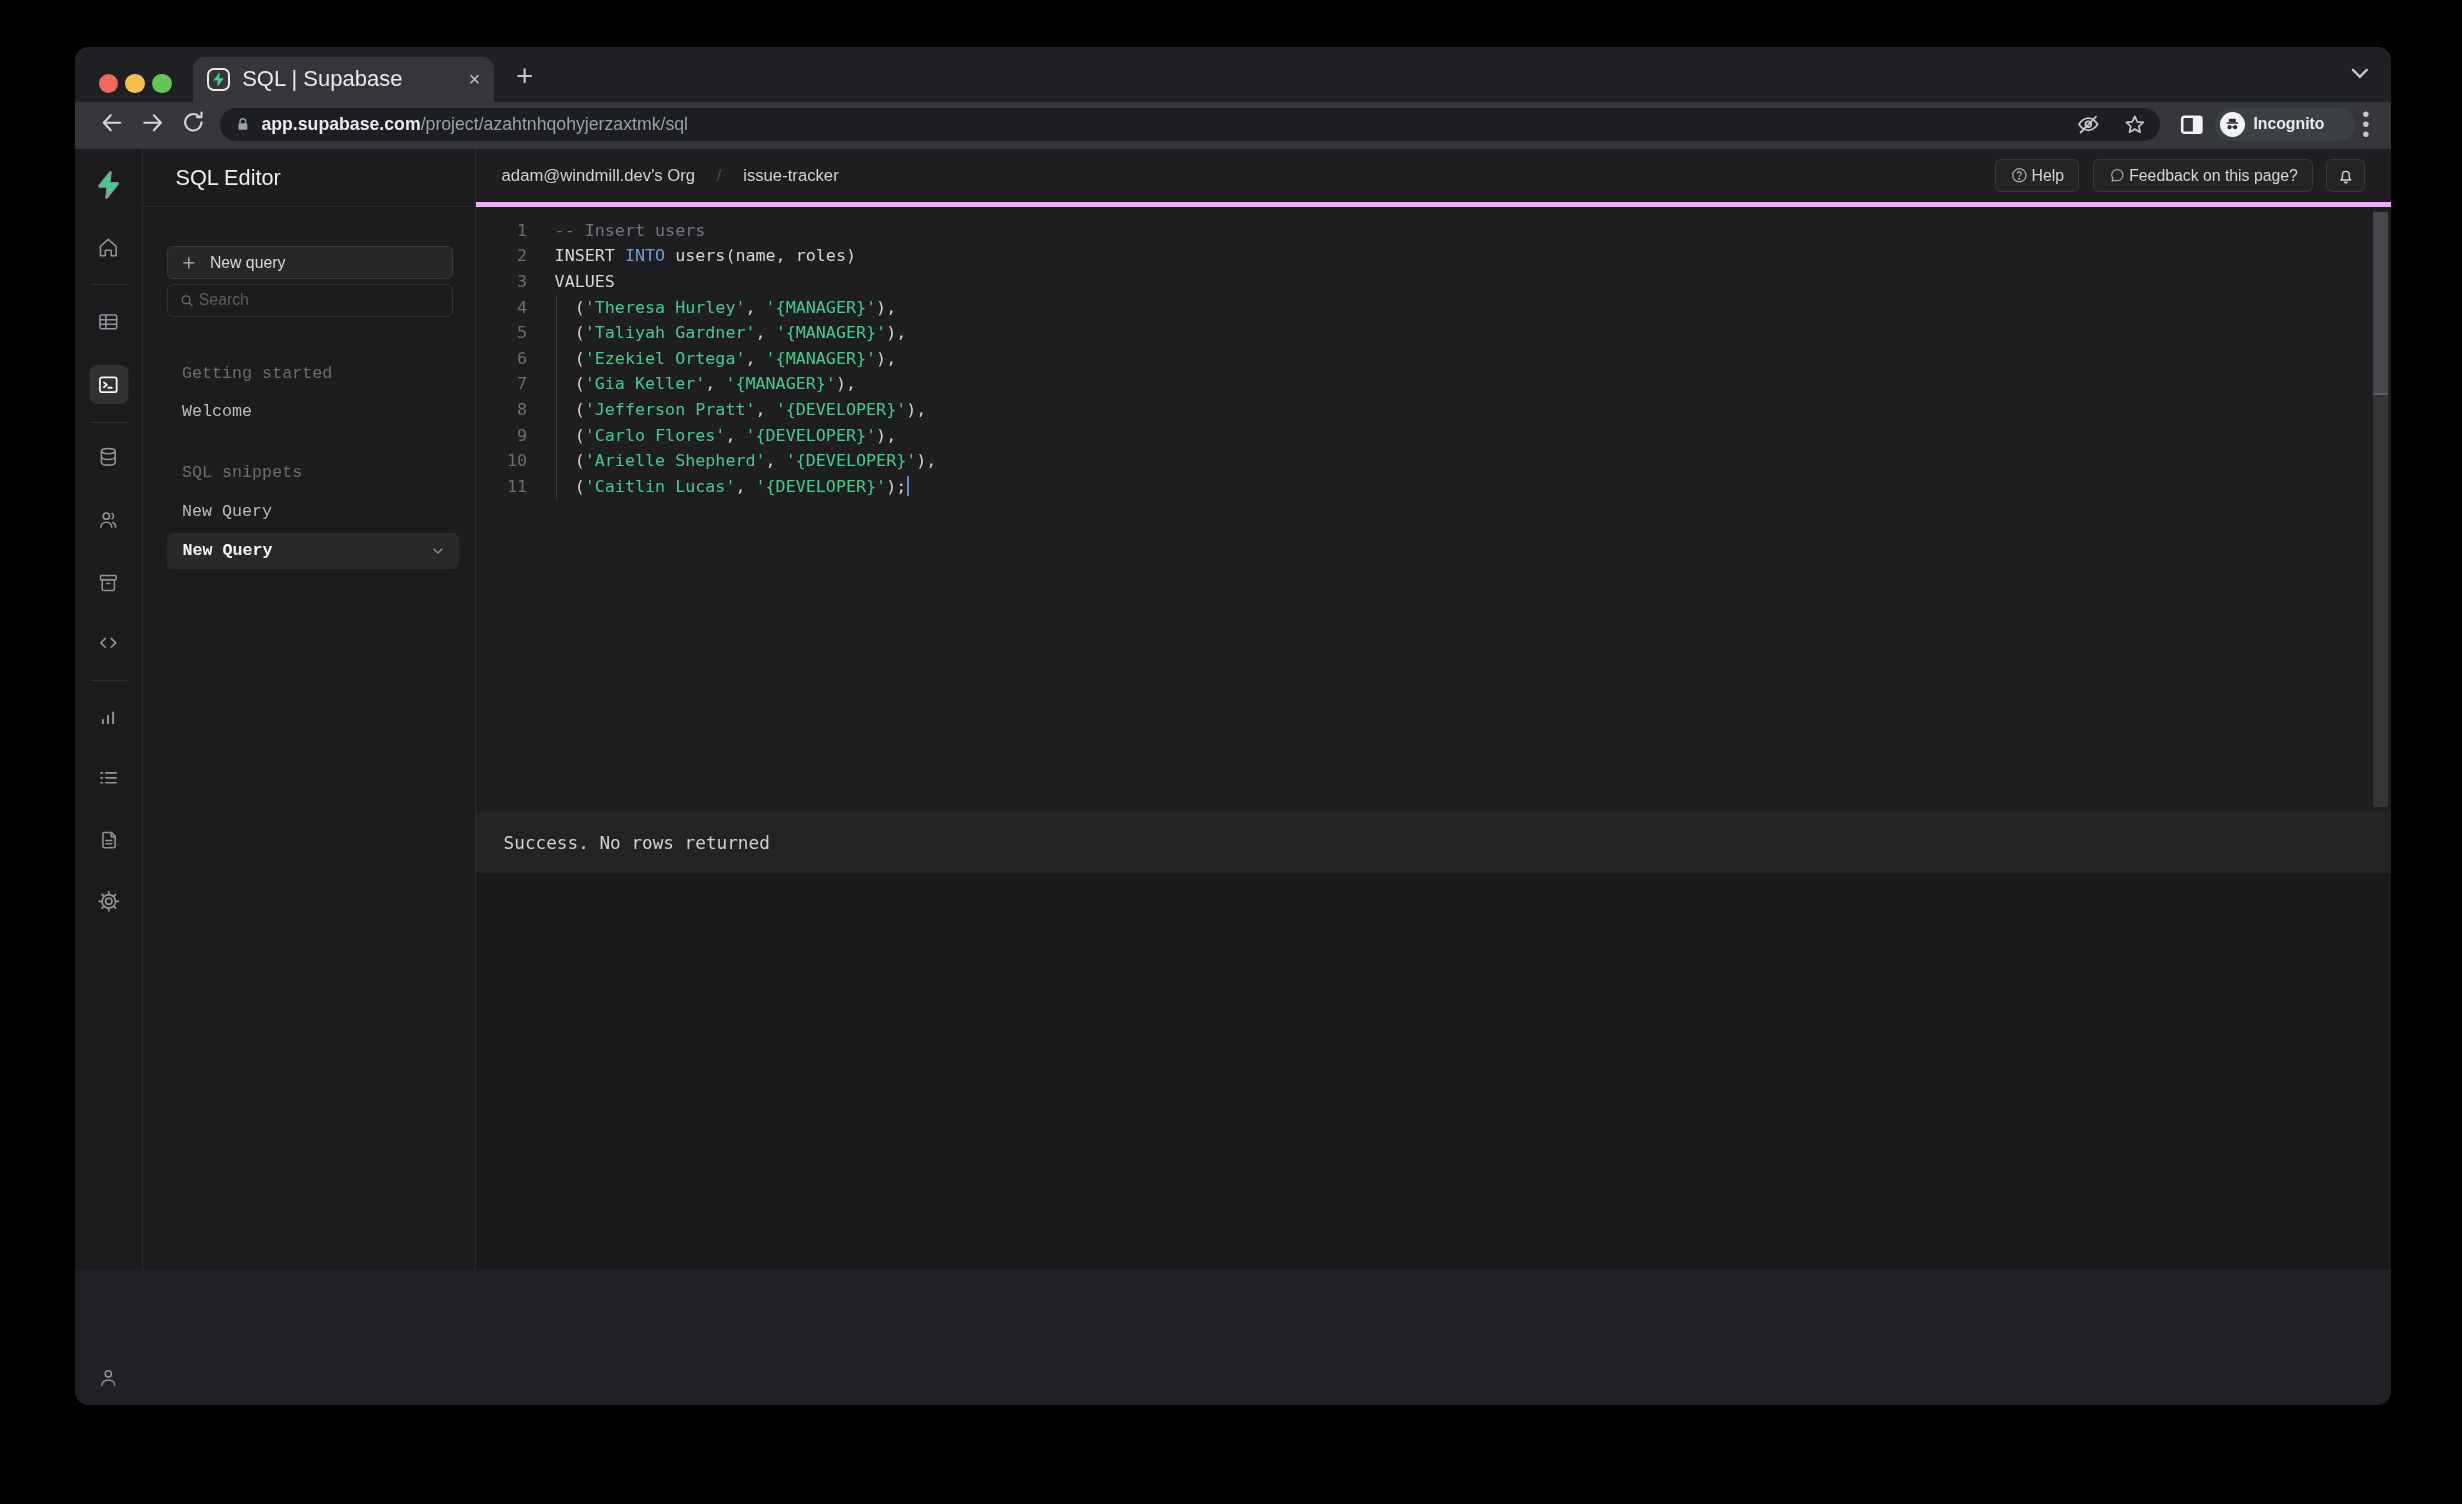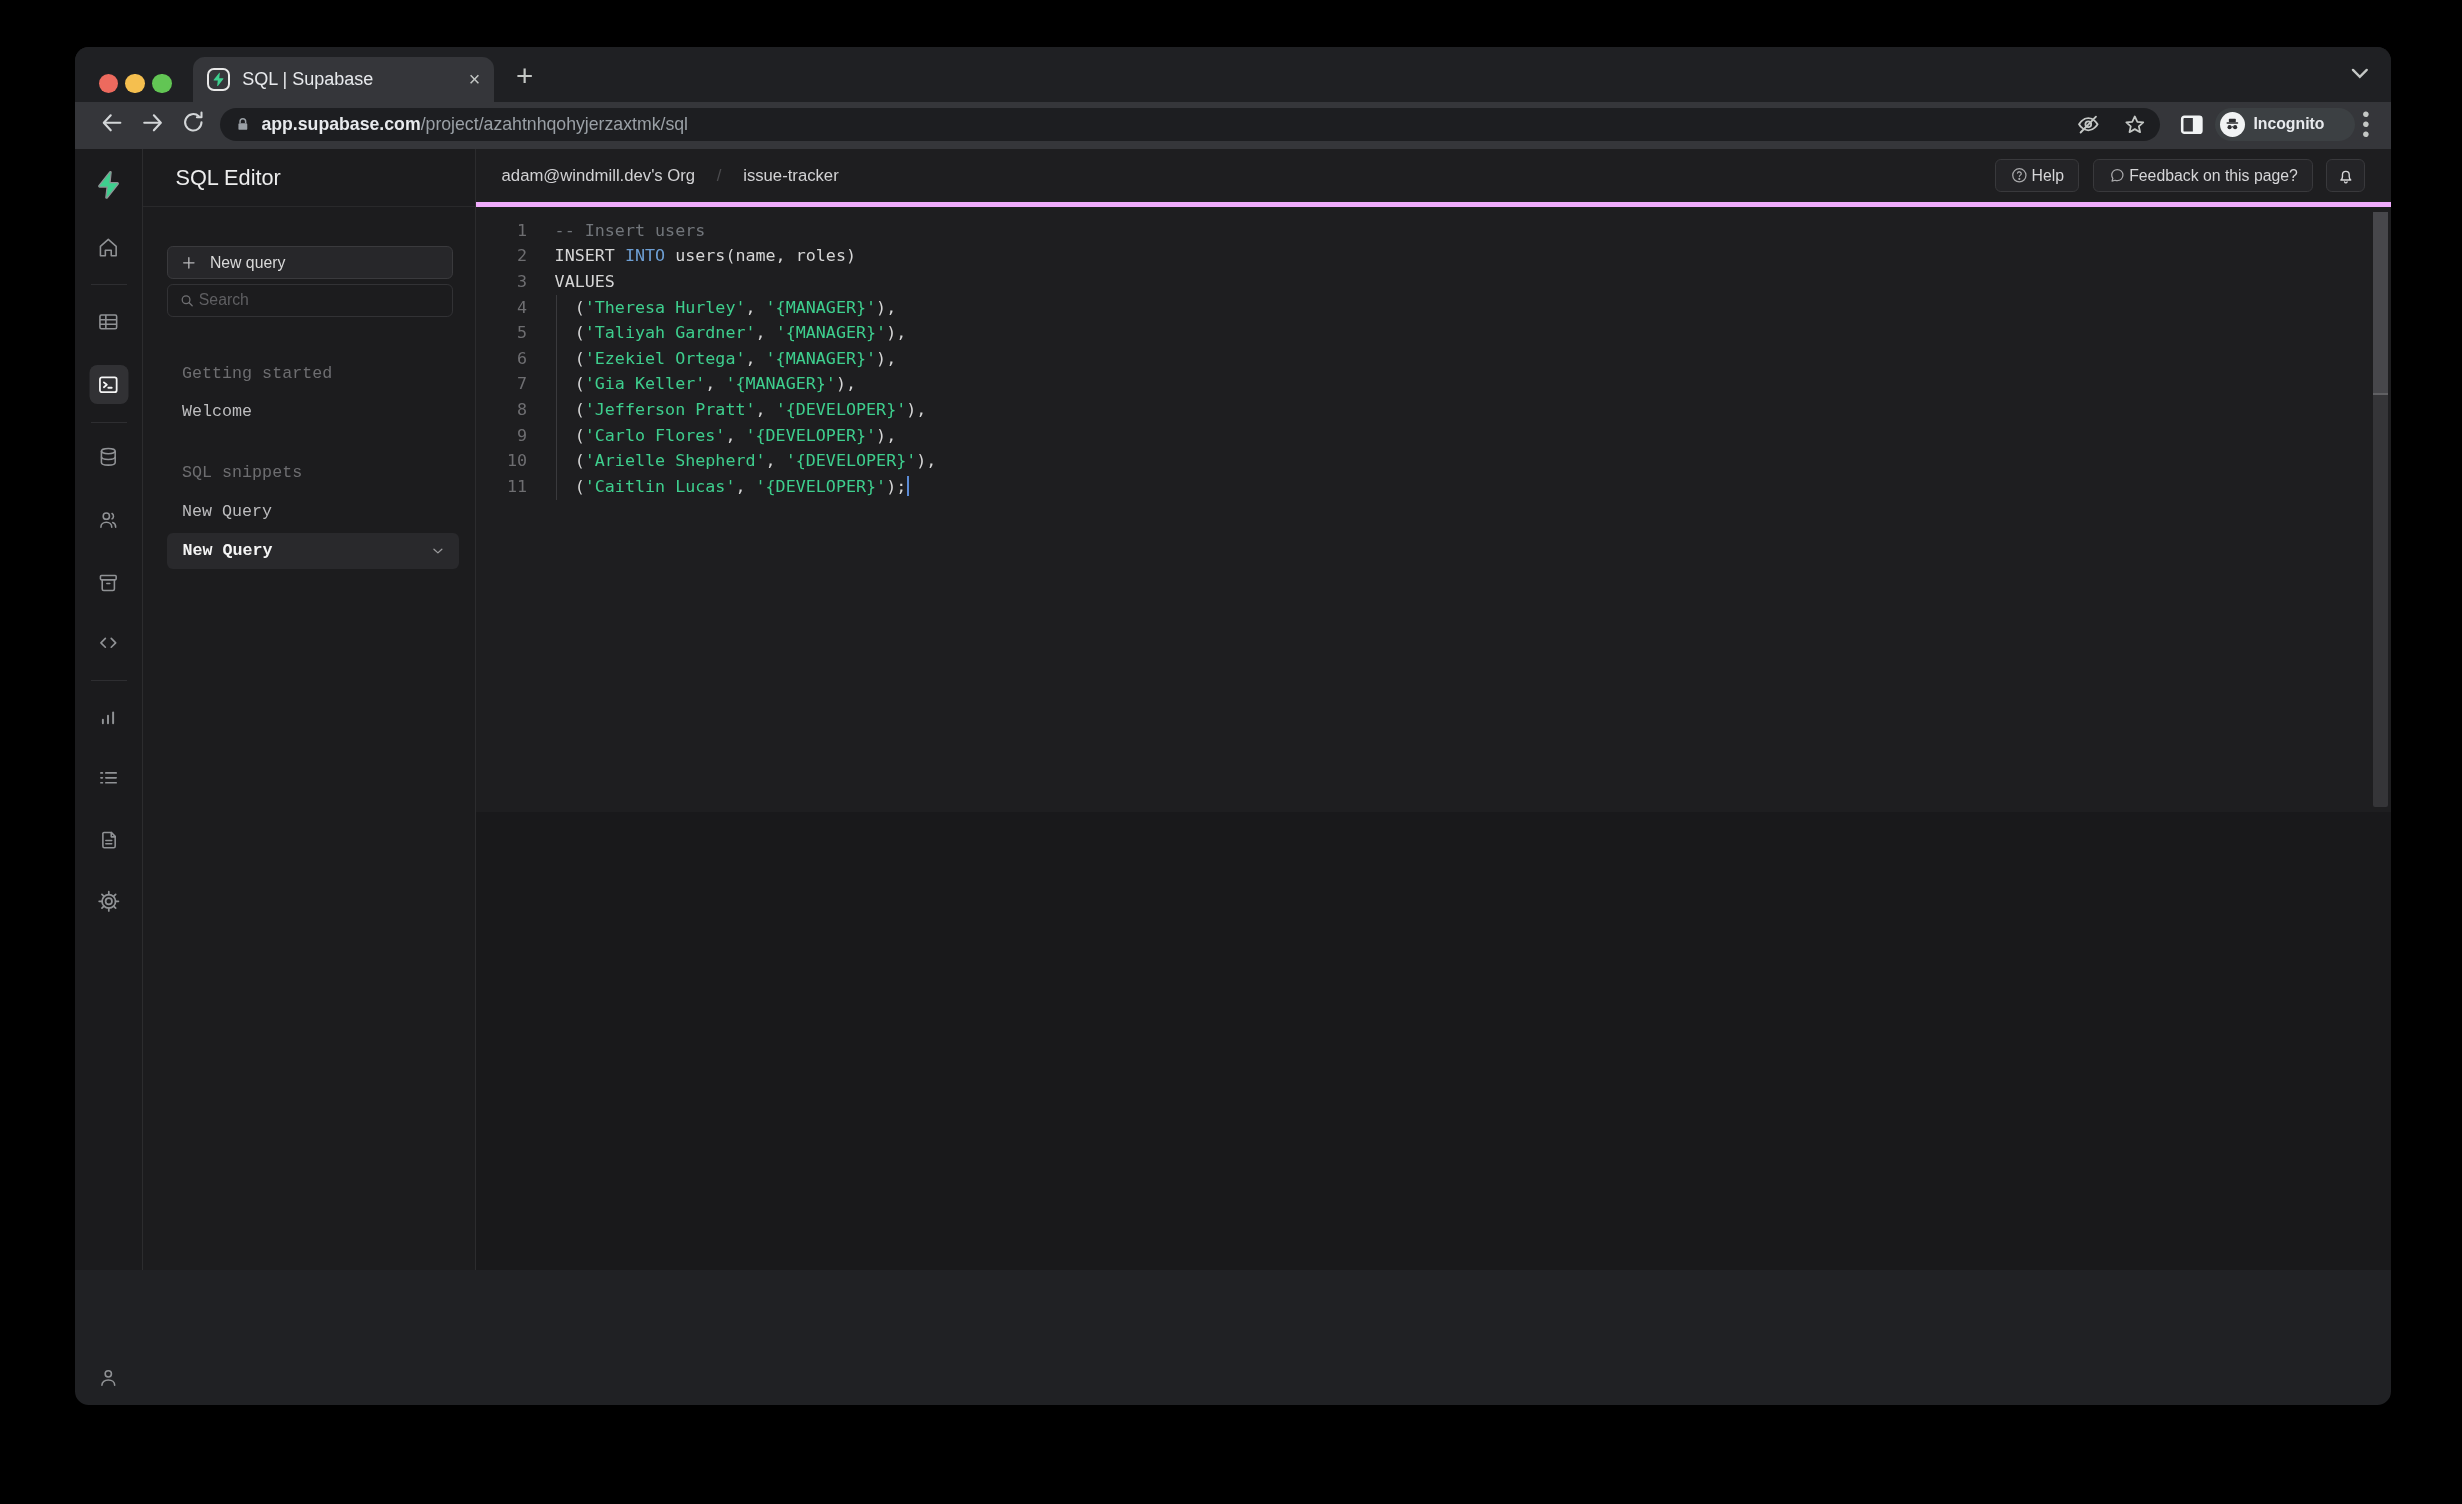--- a/index.html
+++ b/index.html
@@ -10,21 +10,21 @@
   .window{ position:absolute; left:75px; top:47px; width:2316px; height:1358px;
     border-radius:13.8px; overflow:hidden; background:#202124; }
 
   
   .tabstrip{ position:relative; height:55px; background:#1f2023; }
   .traffic{ position:absolute; top:26.6px; width:19.7px; height:19.7px; border-radius:50%; }
   .t-red{ left:23.6px; background:#ed6a5e; } .t-yellow{ left:50px; background:#f5bf4f; } .t-green{ left:77px; background:#62c554; }
   .tab{ position:absolute; left:118px; top:9.9px; width:301px; height:45px; background:#35363a;
     border-radius:11.8px 11.8px 0 0; display:flex; align-items:center; padding:0 13.8px; gap:11.8px; }
   .favicon{ width:23.6px; height:23.6px; border:2px solid #e8e8e8; border-radius:6.9px; display:flex; align-items:center; justify-content:center; flex:none; }
-  .tab-title{ color:#e8eaed; font-size:18px; flex:1; white-space:nowrap; overflow:hidden; }
+  .tab-title{ color:#e8eaed; font-size:22px; flex:1; white-space:nowrap; overflow:hidden; }
   .tab-close{ color:#c4c7c5; font-size:19.7px; cursor:default; }
   .newtab{ position:absolute; left:441px; top:14.8px; color:#c4c7c5; font-size:29.6px; font-weight:300; line-height:27.6px; }
   .tab-search{ position:absolute; left:2274px; top:19.7px; }
 
   .toolbar{ position:relative; height:47px; background:#35363a; display:flex; align-items:center; }
   .nav-ic{ color:#cdd0d2; font-size:22.7px; position:absolute; top:7.9px; }
   .omnibox{ position:absolute; left:145px; top:5.9px; width:1940px; height:33px; background:#1d1e21;
     border-radius:16.7px; display:flex; align-items:center; padding:0 13.8px; }
   .url{ font-size:17.7px; margin-left:9.9px; white-space:nowrap; }
   .url .host{ color:#e8eaed; font-weight:bold; } .url .path{ color:#9aa0a6; }
@@ -375,17 +375,20 @@
             <div class="code-line"><span class="ln">10</span><span class="code-text"><span class="seg-plain">  (</span><span class="seg-string">'Arielle Shepherd'</span><span class="seg-plain">, </span><span class="seg-string">'{DEVELOPER}'</span><span class="seg-plain">),</span></span></div>
             <div class="code-line"><span class="ln">11</span><span class="code-text"><span class="seg-plain">  (</span><span class="seg-string">'Caitlin Lucas'</span><span class="seg-plain">, </span><span class="seg-string">'{DEVELOPER}'</span><span class="seg-plain">);</span><span class="cursor"></span></span></div>
           </div>
         <div class="indent-guide"></div>
         <div class="scrollbar">
           <div class="scroll-thumb"></div>
         </div>
       </div>
 
 
+      <div class="success-row">
+        <span>Success. No rows returned</span>
+      </div>
       <div class="below"></div>
     </div>
   </div>
 </div>
 
 
 </body></html>

